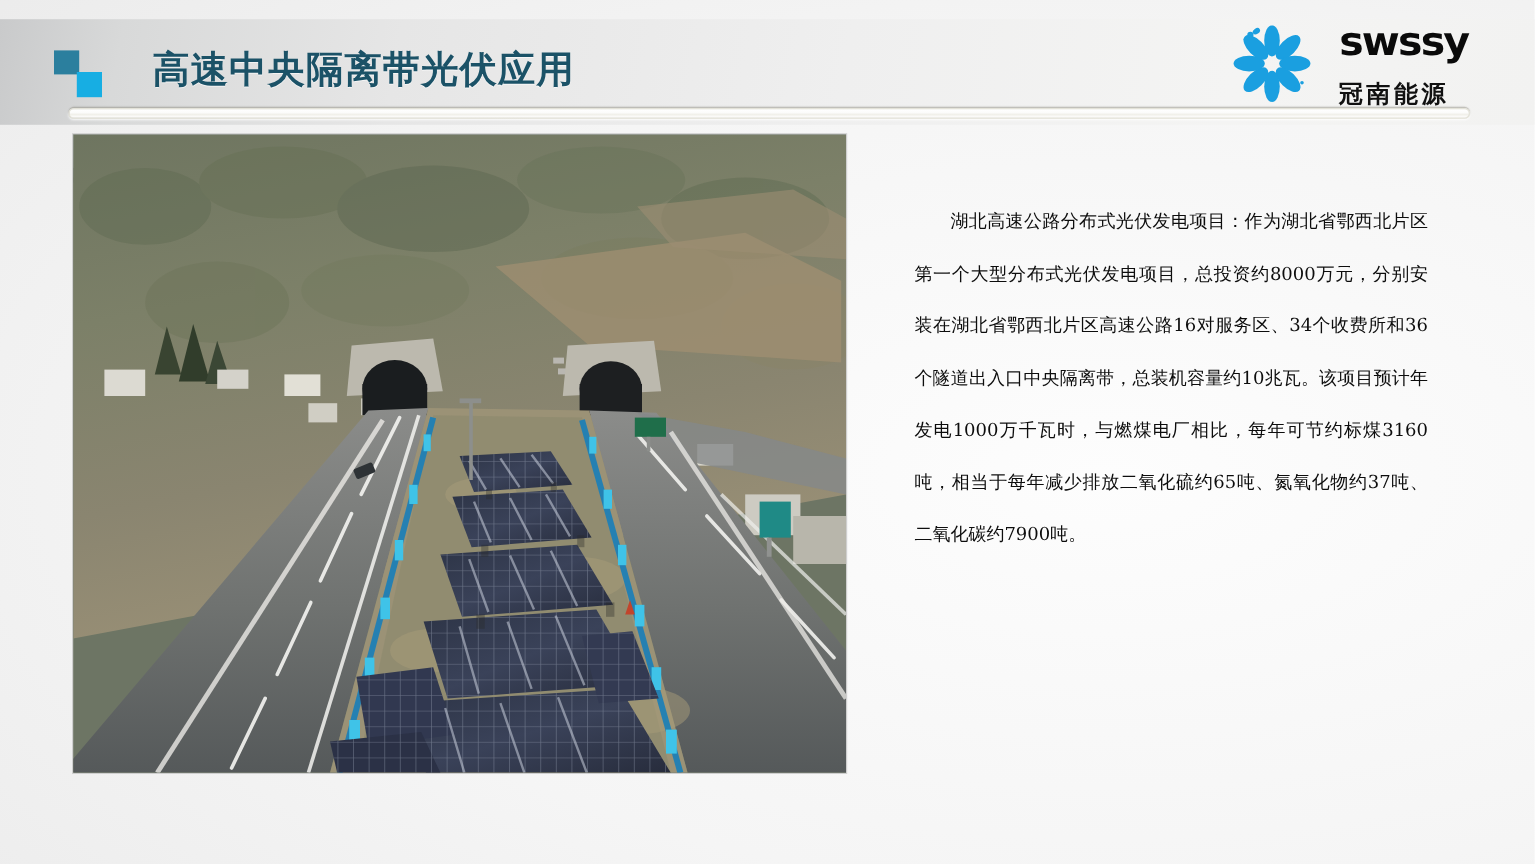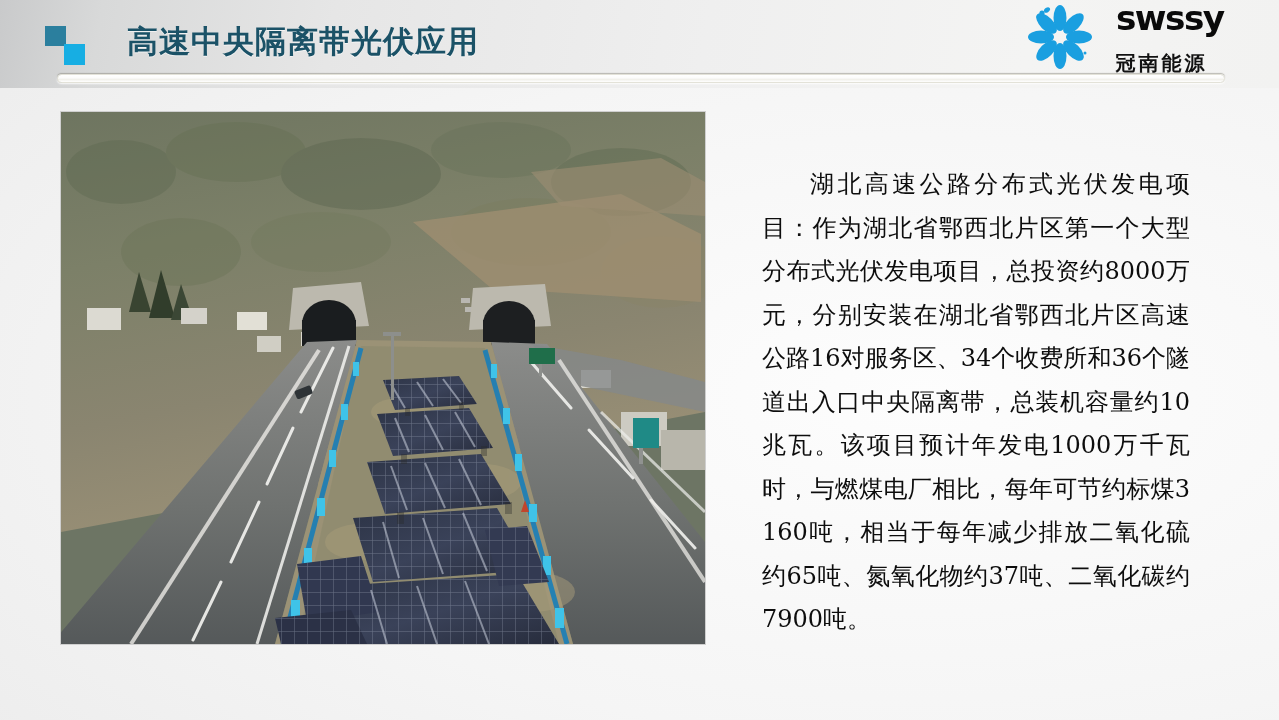--- a/index.html
+++ b/index.html
@@ -21,21 +21,21 @@
     width: 1279px;
     height: 720px;
     background:
       radial-gradient(ellipse 140% 120% at 72% 55%, #fdfdfd 0%, #f5f5f5 40%, #e9e9e9 78%, #dededf 100%);
     overflow: hidden;
   }
 
   
   .header {
     position: absolute;
-    left: 0; top: 0;
+    left: 0; top: 16px;
     width: 1279px;
     height: 88px;
     background: linear-gradient(100deg, #c9cacb 0%, #d8d9d9 8%, #e6e6e6 26%, #efefef 55%, #f4f4f3 80%, #f2f2f1 100%);
   }
 
   
   .mark {
     position: absolute;
     left: 45px; top: 26px;
     width: 46px; height: 40px;
@@ -127,21 +127,21 @@
   }
   .photo-frame svg { display: block; width: 100%; height: 100%; }
 
   
   .body-copy {
     position: absolute;
     left: 762px;
     top: 163px;
     width: 428px;
     font-family: "DejaVu Serif", "Liberation Serif", serif;
-    font-size: 24px;
+    font-size: 15px;
     line-height: 43.5px;
     color: #0d0d0d;
     text-align: justify;
     text-justify: inter-ideograph;
     text-indent: 2em;
     word-break: break-all;
   }
 </style>
 </head>
 <body>

